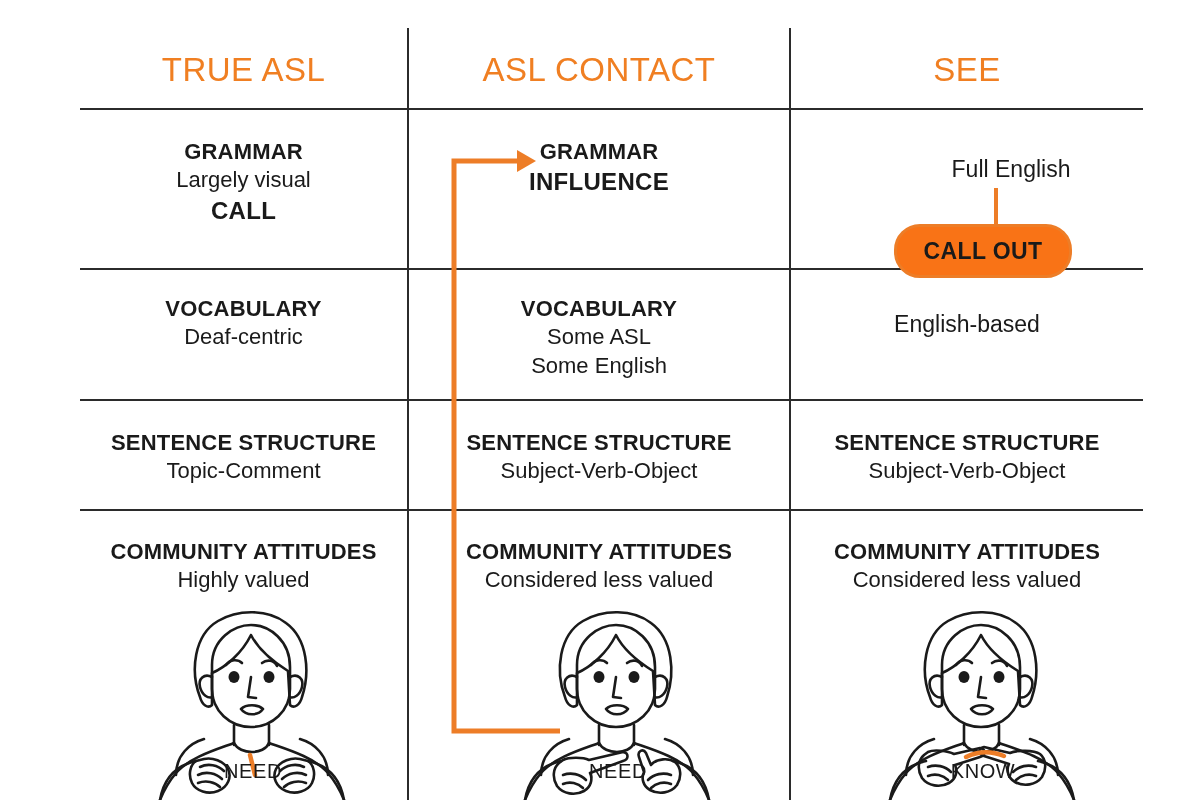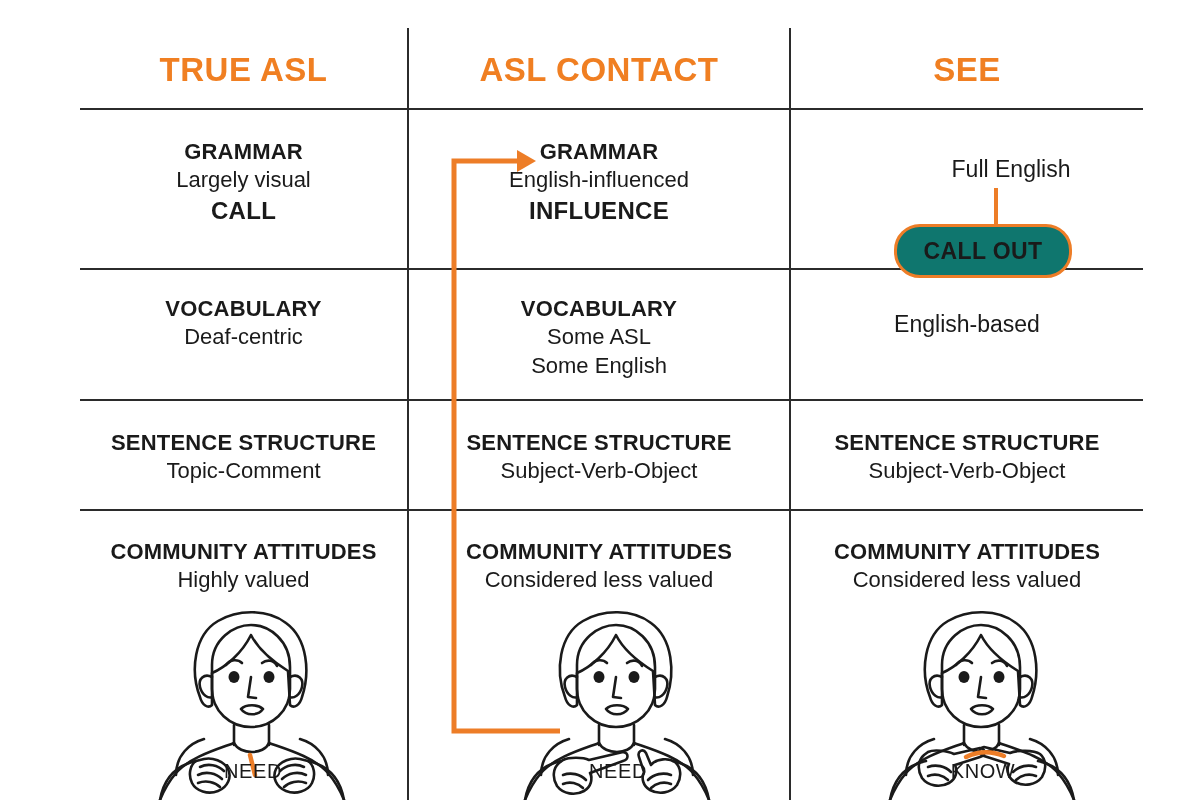--- a/index.html
+++ b/index.html
@@ -40,21 +40,21 @@
 
   
   .col-head {
     position: absolute;
     top: 44px;
     height: 52px;
     display: flex;
     align-items: center;
     justify-content: center;
     font-size: 33px;
-    font-weight: bold;
+    font-weight: normal;
     letter-spacing: 0.5px;
     color: #F07F22;
     text-transform: uppercase;
   }
 
   
   .cell {
     position: absolute;
     display: flex;
     flex-direction: column;
@@ -85,21 +85,21 @@
 
   
   #callout-pill {
     position: absolute;
     left: 894px;
     top: 224px;
     width: 172px;
     height: 48px;
     border: 3px solid #ED7D27;
     border-radius: 26px;
-    background: #0f766e;
+    background: #f97316;
     display: flex;
     align-items: center;
     justify-content: center;
     font-size: 23px;
     font-weight: bold;
     letter-spacing: 0.4px;
     z-index: 6;
   }
   #callout-stem {
     position: absolute;
@@ -153,21 +153,20 @@
   <div class="col-head" style="left:409px; width:380px;">ASL CONTACT</div>
 
   <div class="cell" style="left:80px; top:128px; width:327px;">
     <div class="lbl">GRAMMAR</div>
     <div class="val">Largely visual</div>
     <div class="strong">CALL</div>
   </div>
 
   <div class="cell" style="left:409px; top:128px; width:380px;">
     <div class="lbl">GRAMMAR</div>
-    <div class="val">English-influenced</div>
     <div class="strong">INFLUENCE</div>
   </div>
 
   <div class="cell" style="left:791px; top:145px; width:352px;margin-left:44px;">
     <div class="val big">Full English</div>
   </div>
 
   <div id="callout-stem"></div>
   <div id="callout-pill">CALL OUT</div>
 

